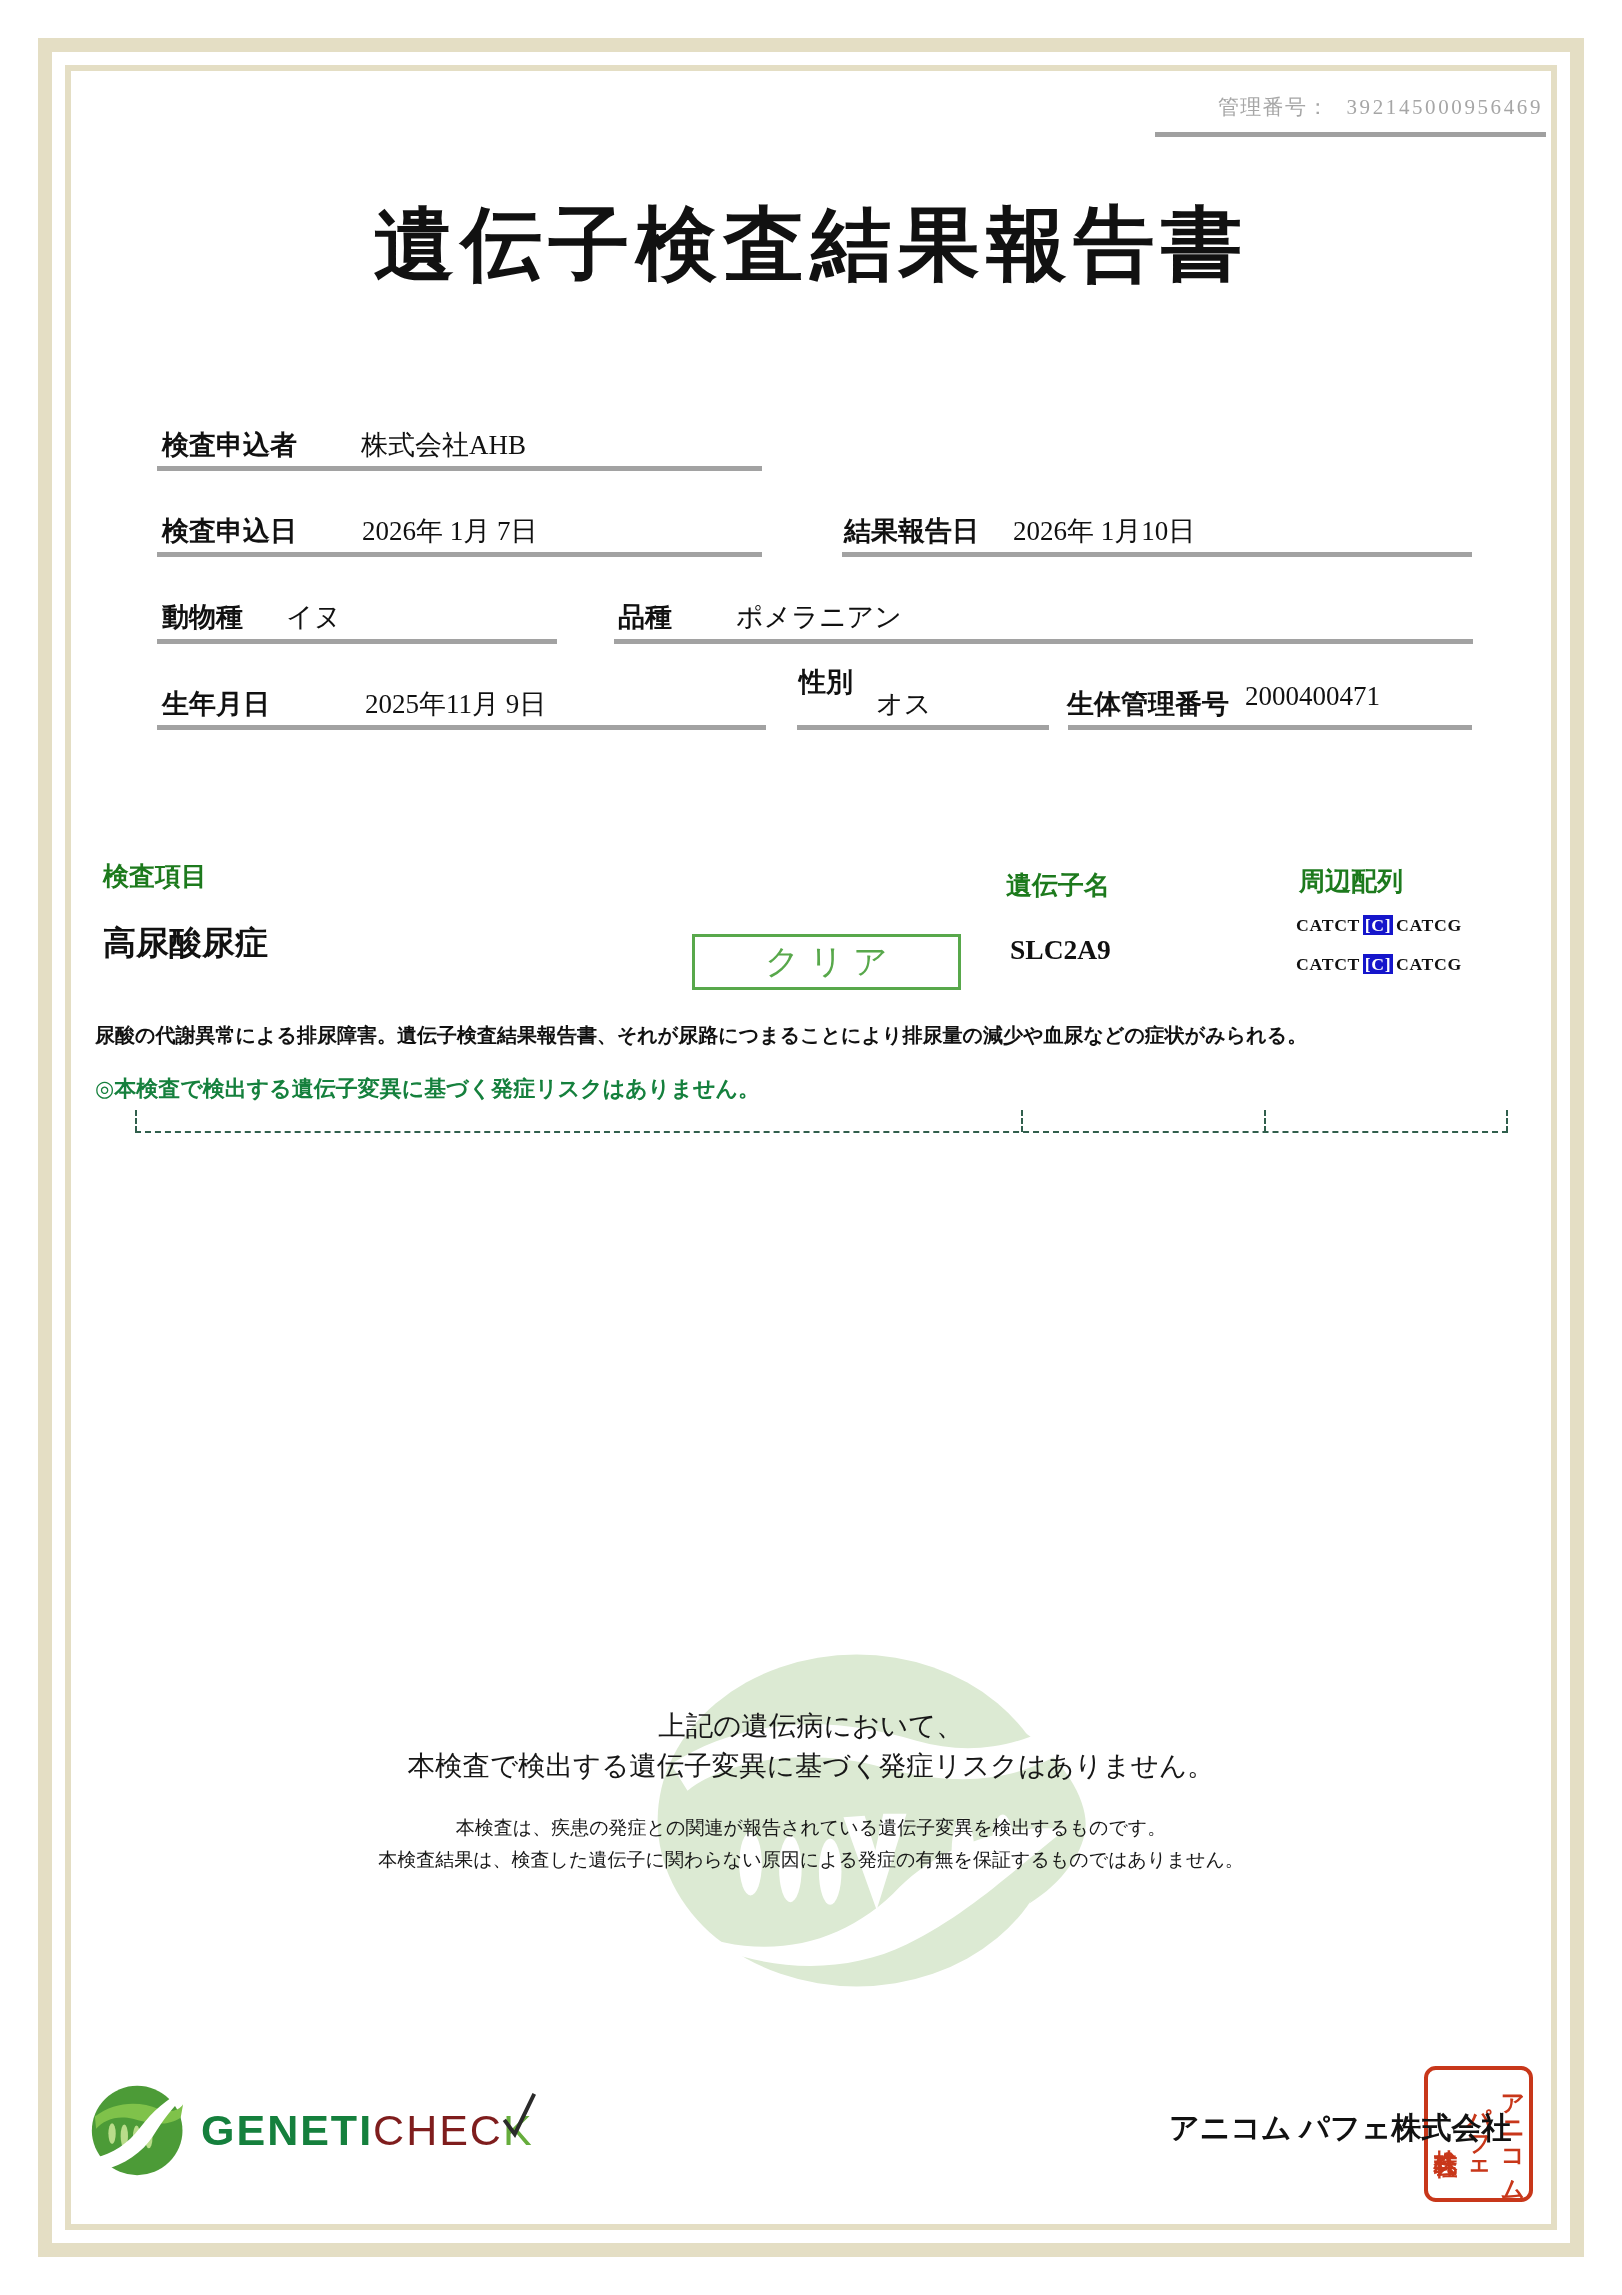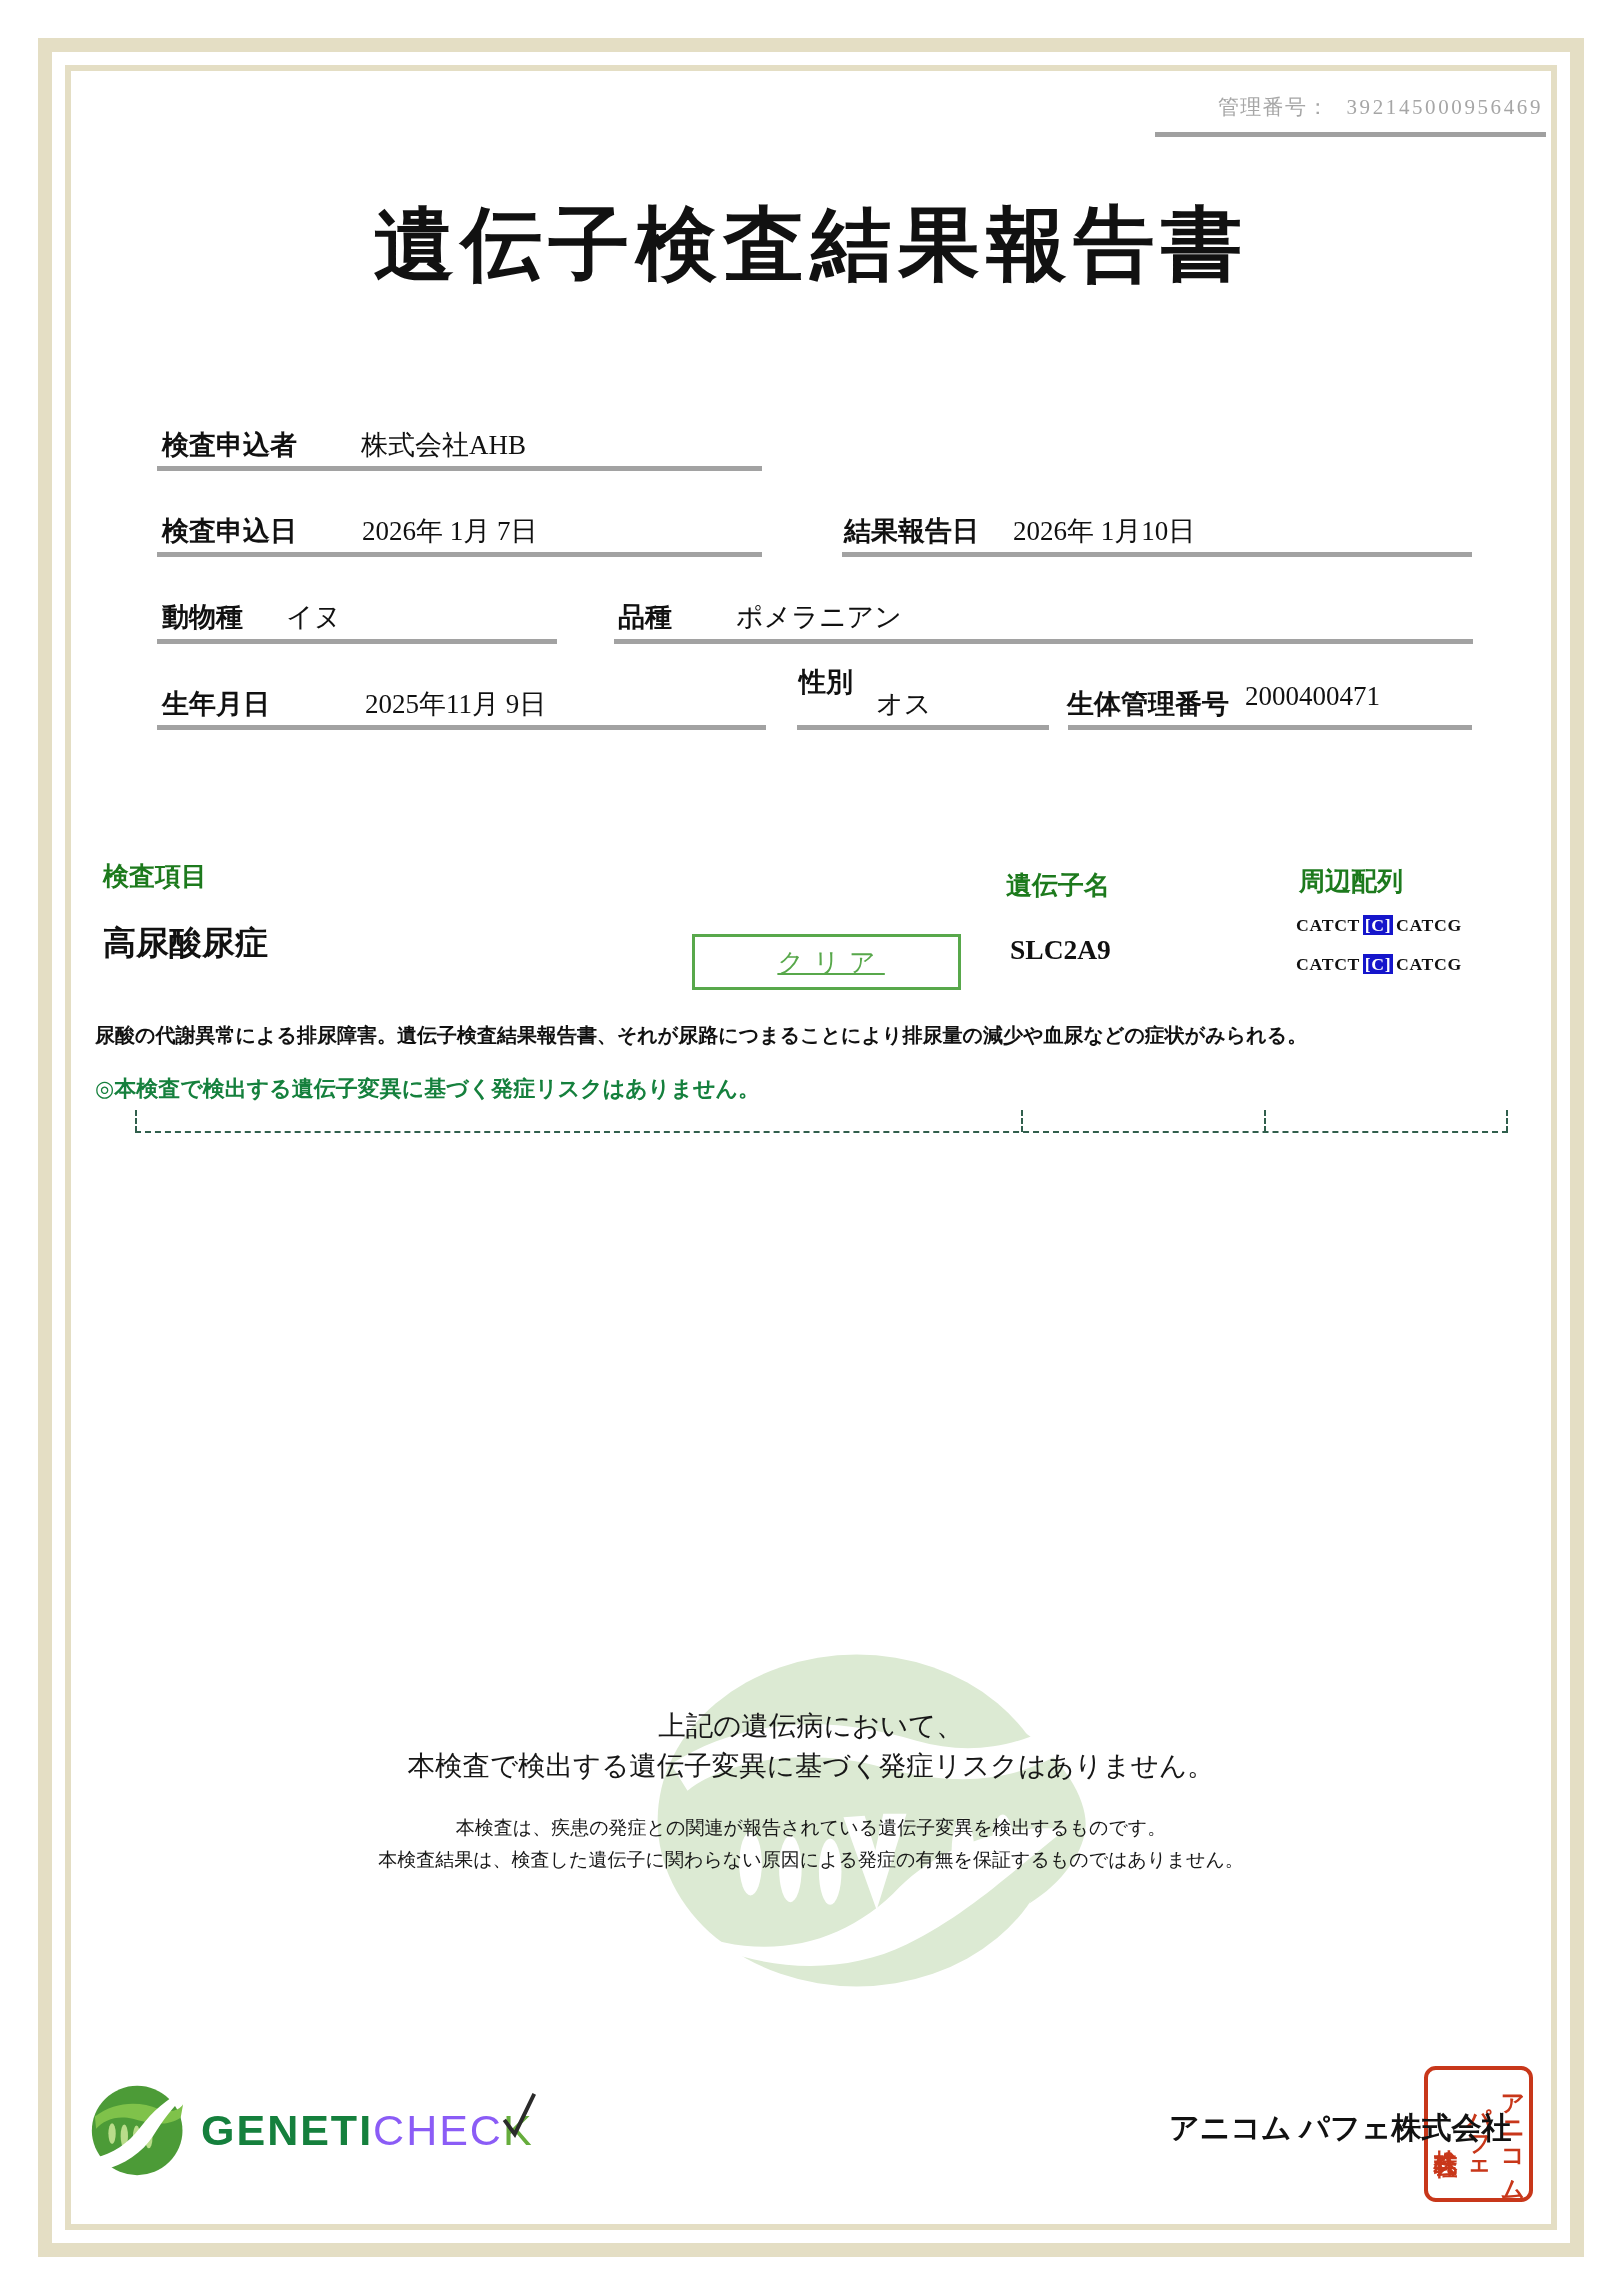--- a/index.html
+++ b/index.html
@@ -17,39 +17,39 @@
   .title{top:191px;left:0;width:100%;text-align:center;font-size:81px;font-weight:600;letter-spacing:6.5px;margin:0;position:absolute;}
   
   .lbl{font-size:27px;font-weight:700;}
   .val{font-size:27px;font-weight:400;}
   .u{position:absolute;height:5.2px;background:#a2a2a2;}
   
   .ghead{font-size:26px;font-weight:700;color:#1d7a1d;}
   .item-name{font-size:33px;font-weight:700;}
   .result-box{position:absolute;left:692px;top:934px;width:263px;height:50px;border:3.3px solid #58a84b;
               display:flex;align-items:center;justify-content:center;}
-  .result-box span{color:#58a84b;font-size:26px;letter-spacing:9.2px;padding-left:9.2px;text-decoration:underline;}
+  .result-box span{color:#58a84b;font-size:34px;letter-spacing:9.2px;padding-left:9.2px;}
   .gene{font-size:27.5px;font-weight:600;}
   .seq{font-size:17.7px;letter-spacing:0.7px;font-weight:600;}
   .seq .chip{background:#1515cb;color:#fff;margin:0 3.3px;padding:0 1.3px;font-weight:700;}
   .desc{font-size:20px;font-weight:700;}
   .note{font-size:22px;font-weight:700;color:#15803d;}
   .dash-v{position:absolute;top:1110px;height:22px;width:0;border-left:2px dashed #305e4c;}
   .dash-h{position:absolute;top:1131px;left:135px;width:1373px;height:0;border-top:2.6px dashed #305e4c;}
   
   .sans{font-family:"Liberation Sans","DejaVu Sans",sans-serif;}
   .sum-big{left:0;width:100%;text-align:center;font-size:27.5px;color:#171717;position:absolute;}
   .sum-small{left:0;width:100%;text-align:center;font-size:19px;color:#171717;position:absolute;}
   
   .watermark{position:absolute;left:651px;top:1644px;width:438px;height:353px;}
   
   .logo{position:absolute;left:90px;top:2082px;display:flex;align-items:center;}
   .logo-text{font-family:"Liberation Sans","DejaVu Sans",sans-serif;font-size:43px;letter-spacing:2px;margin-left:13px;font-weight:500;}
   .logo-text .dark{color:#15803d;font-weight:bold;}
-  .logo-text .green{color:#8b5cf6;}
+  .logo-text .green{color:#7f1d1d;}
   .kwrap{position:relative;display:inline-block;color:#66ad3c;}
   .kwrap svg{position:absolute;left:-3.9px;top:-15.7px;}
   
   .company{left:1169px;top:2108px;font-size:30px;font-weight:700;}
   .seal{position:absolute;left:1424px;top:2066px;width:101px;height:128px;border:4.6px solid #c8371a;border-radius:11.8px;
         display:flex;flex-direction:row-reverse;justify-content:space-around;align-items:center;background:transparent;}
   .seal span{writing-mode:vertical-rl;text-orientation:upright;color:#c8371a;font-size:23.6px;font-weight:700;line-height:1;letter-spacing:1.3px;}
 </style>
 </head>
 <body>

